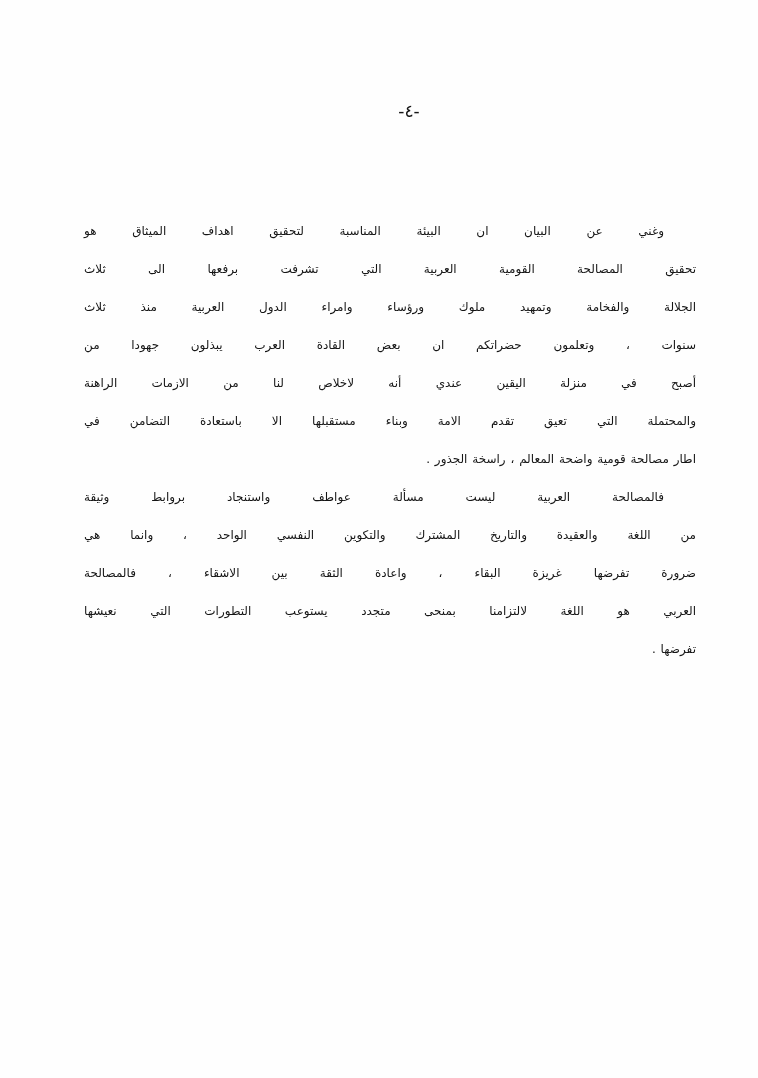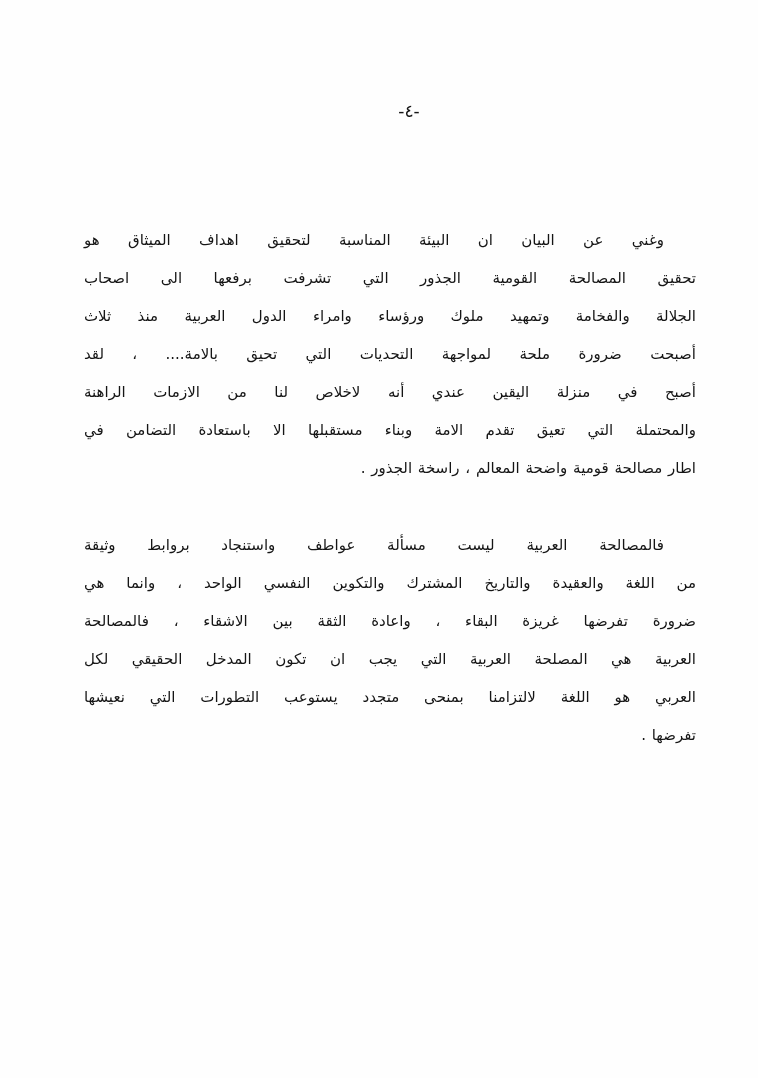--- a/index.html
+++ b/index.html
@@ -23,59 +23,58 @@
     left: 0;
     width: 758px;
     text-align: center;
     font-size: 17px;
     letter-spacing: 3px;
     transform: translateX(30px);
     direction: rtl;
   }
   .text-block {
     position: absolute;
-    top: 221px;
+    top: 212px;
     right: 62px;
     width: 612px;
     direction: rtl;
-    font-size: 15px;
+    font-size: 12px;
     line-height: 38px;
     text-align: justify;
   }
   .paragraph { margin: 0; }
-  .paragraph + .paragraph { margin-top: 39px; }
+  .paragraph + .paragraph { }
   .line {
     text-align: justify;
     text-align-last: justify;
     word-spacing: 1px;
   }
   .line.indent { padding-right: 32px; }
   .line.last {
     text-align: center;
     text-align-last: right;
   }
 </style>
 </head>
 <body>
 
 <div class="page">
   <div class="page-number">-٤-</div>
 
   <div class="text-block" id="text-block">
       <div class="paragraph">
         <div class="line indent">وغني عن البيان ان البيئة المناسبة لتحقيق اهداف الميثاق هو</div>
-        <div class="line">تحقيق المصالحة القومية الجذور التي تشرفت برفعها الى اصحاب</div>
+        <div class="line">تحقيق المصالحة القومية العربية التي تشرفت برفعها الى ثلاث</div>
         <div class="line">الجلالة والفخامة وتمهيد ملوك ورؤساء وامراء الدول العربية منذ ثلاث</div>
-        <div class="line">أصبحت ضرورة ملحة لمواجهة التحديات التي تحيق بالامة.... ، لقد</div>
+        <div class="line">سنوات ، وتعلمون حضراتكم ان بعض القادة العرب يبذلون جهودا من</div>
         <div class="line">أصبح في منزلة اليقين عندي أنه لاخلاص لنا من الازمات الراهنة</div>
         <div class="line">والمحتملة التي تعيق تقدم الامة وبناء مستقبلها الا باستعادة التضامن في</div>
         <div class="line last">اطار مصالحة قومية واضحة المعالم ، راسخة الجذور .</div>
       </div>
       <div class="paragraph">
         <div class="line indent">فالمصالحة العربية ليست مسألة عواطف واستنجاد بروابط وثيقة</div>
         <div class="line">من اللغة والعقيدة والتاريخ المشترك والتكوين النفسي الواحد ، وانما هي</div>
         <div class="line">ضرورة تفرضها غريزة البقاء ، واعادة الثقة بين الاشقاء ، فالمصالحة</div>
-        <div class="line">العربية هي المصلحة العربية التي يجب ان تكون المدخل الحقيقي لكل</div>
         <div class="line">العربي هو اللغة لالتزامنا بمنحى متجدد يستوعب التطورات التي نعيشها</div>
         <div class="line last">تفرضها .</div>
       </div>
     </div>
 </div>
 
 </body></html>

